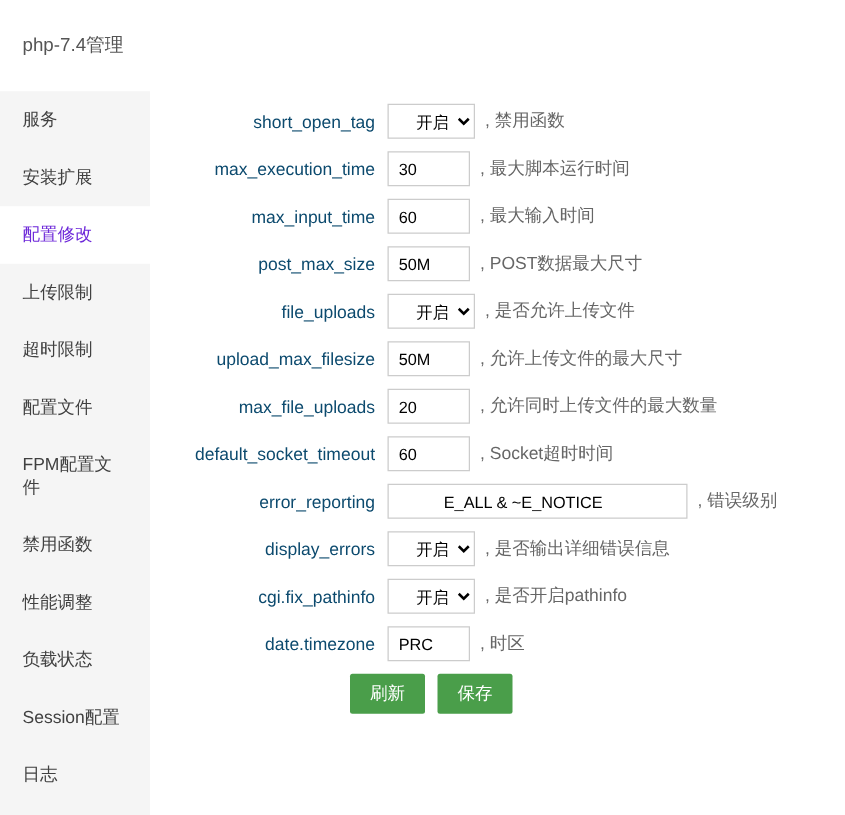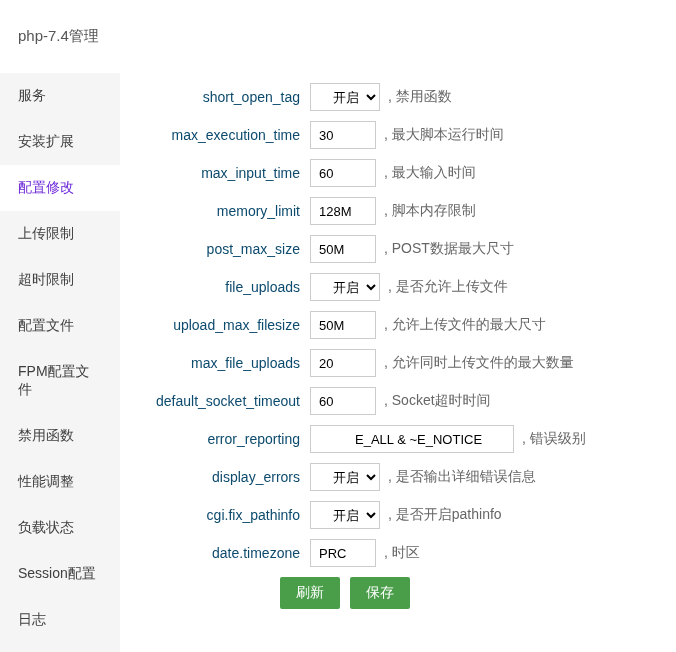--- a/index.html
+++ b/index.html
@@ -59,21 +59,21 @@
       color: #0c4a6e;
     }
     .form-input {
       border: 1px solid #ccc;
       padding: 5px 8px;
       font-size: 13px;
       width: 66px;
       height: 28px;
     }
     .form-input.wide {
-      width: 204px;
+      width: 240px;
       padding-left: 44px;
     }
     .form-select {
       border: 1px solid #ccc;
       padding: 4px 4px;
       font-size: 13px;
       width: 70px;
       height: 28px;
       background: #fff;
       text-align: right;
@@ -136,25 +136,20 @@
       <input class="form-input" value="30" style="">
       <div class="form-desc">, 最大脚本运行时间</div>
     </div>
 
     <div class="form-row">
       <div class="form-label">max_input_time</div>
       <input class="form-input" value="60" style="">
       <div class="form-desc">, 最大输入时间</div>
     </div>
 
-    <div class="form-row">
-      <div class="form-label">memory_limit</div>
-      <input class="form-input" value="128M" style="">
-      <div class="form-desc">, 脚本内存限制</div>
-    </div>
 
     <div class="form-row">
       <div class="form-label">post_max_size</div>
       <input class="form-input" value="50M" style="">
       <div class="form-desc">, POST数据最大尺寸</div>
     </div>
 
     <div class="form-row">
       <div class="form-label">file_uploads</div>
       <select class="form-select"><option>开启</option></select>

